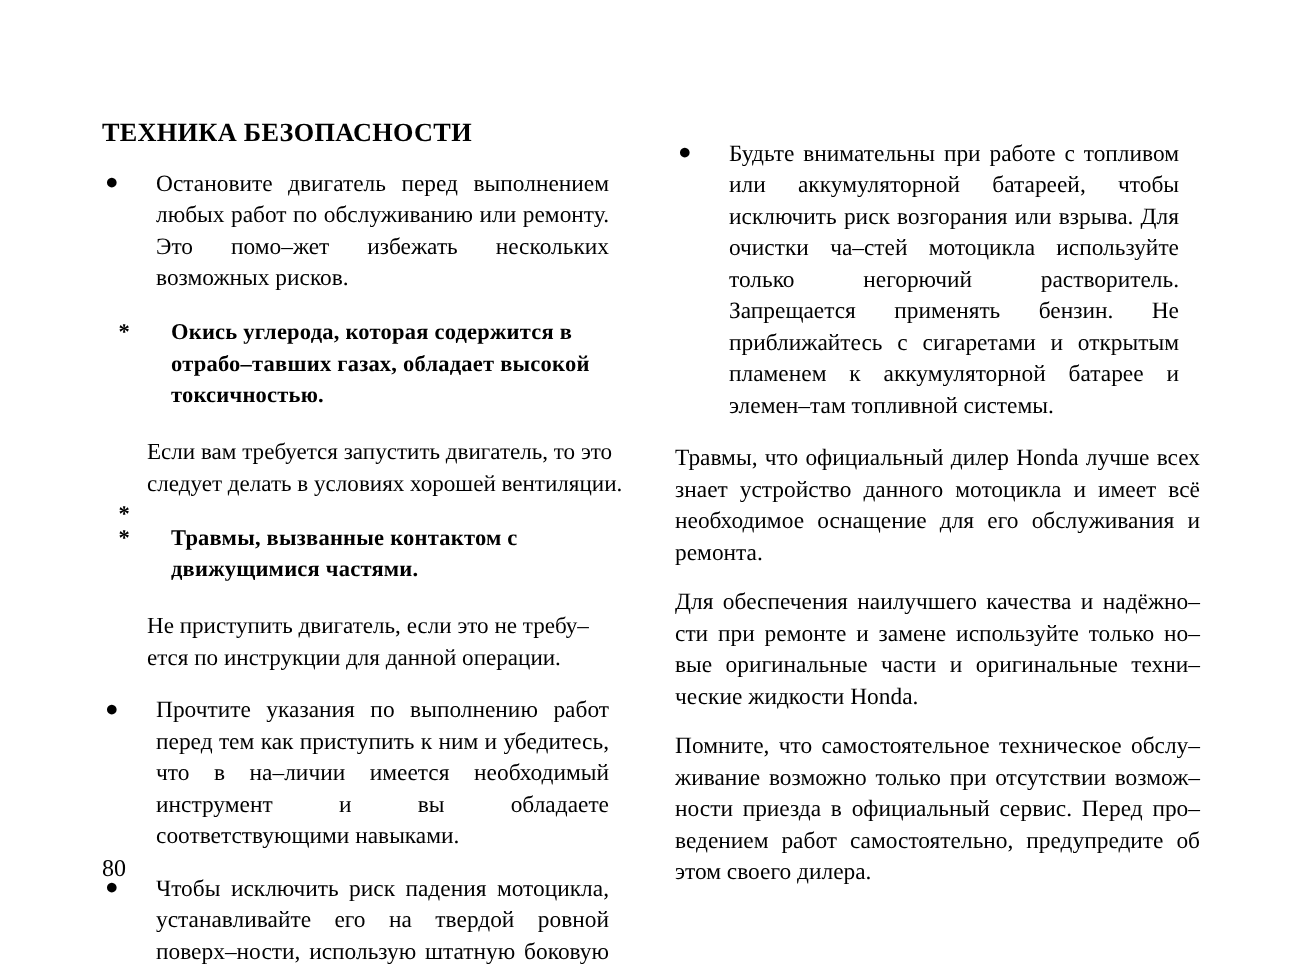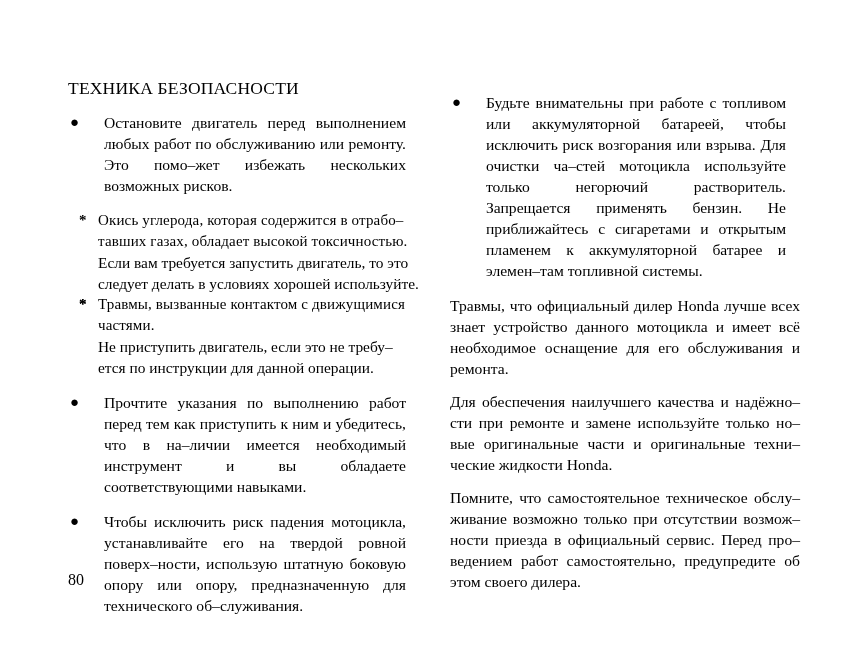--- a/index.html
+++ b/index.html
@@ -21,21 +21,21 @@
   .column {
     position: absolute;
     top: 78px;
   }
   #col-left  { left: 68px;  width: 352px; }
   #col-right { left: 450px; width: 350px; }
 
   
   .section-heading {
     font-size: 17.5px;
-    font-weight: normal;
+    font-weight: bold;
     letter-spacing: 0.2px;
     line-height: 20px;
     margin: 0 0 6px 0;
     white-space: nowrap;
   }
 
   
   .bullet-item {
     position: relative;
     padding-left: 22px;
@@ -65,23 +65,23 @@
   }
   .sub-mark {
     position: absolute;
     left: 11px;
     top: 0;
     font-size: 15px;
     line-height: 21px;
     font-weight: bold;
   }
   .sub-title {
-    margin: 0;
+    margin: 16px;
     font-size: 15px;
-    font-weight: normal;
+    font-weight: bold;
     line-height: 21px;
     text-align: left;
     letter-spacing: 0.15px;
   }
   .sub-body {
     margin: 0;
     font-size: 15.4px;
     line-height: 21px;
     text-align: left;
   }
@@ -116,21 +116,21 @@
     <h1 class="section-heading">ТЕХНИКА БЕЗОПАСНОСТИ</h1>
 
     <div class="bullet-item">
       <span class="bullet-mark">●</span>
       <p class="para">Остановите двигатель перед выполнением любых работ по обслуживанию или ремонту. Это помо–жет избежать нескольких возможных рисков.</p>
     </div>
 
     <div class="sub-item">
       <span class="sub-mark">*</span>
       <p class="sub-title">Окись углерода, которая содержится в отрабо–тавших газах, обладает высокой токсичностью.</p>
-      <p class="sub-body">Если вам требуется запустить двигатель, то это следует делать в условиях хорошей используйте.</p>
+      <p class="sub-body">Если вам требуется запустить двигатель, то это следует делать в условиях хорошей вентиляции.</p>
     </div>
 
     <div class="sub-item">
       <span class="sub-mark">*</span>
     </div>
 
     <div class="sub-item">
       <span class="sub-mark">*</span>
       <p class="sub-title">Травмы, вызванные контактом с движущимися частями.</p>
       <p class="sub-body">Не приступить двигатель, если это не требу–ется по инструкции для данной операции.</p>

